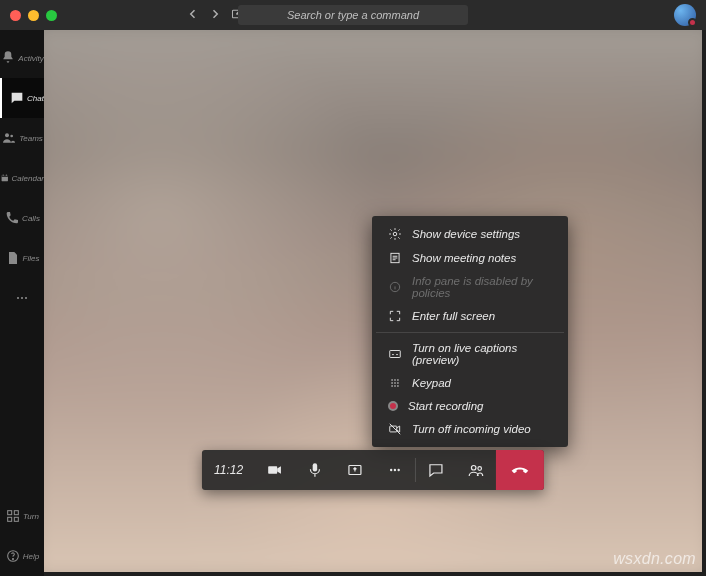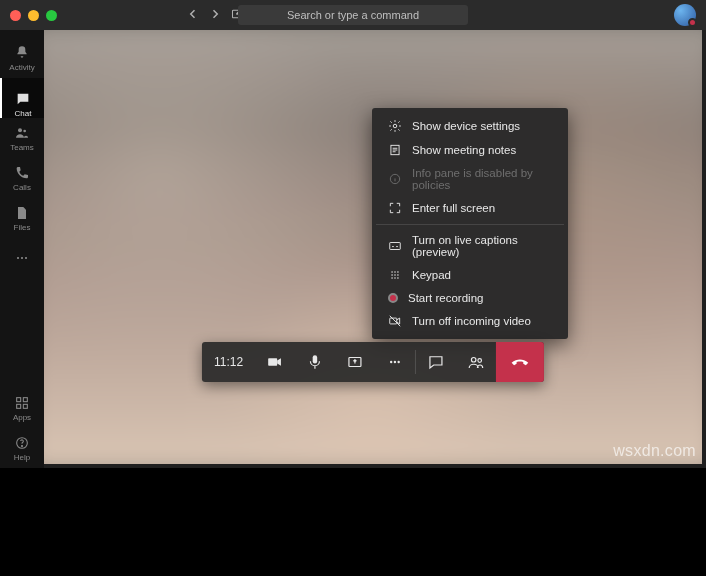--- a/index.html
+++ b/index.html
@@ -1,32 +1,32 @@
 <!DOCTYPE html>
 <html><head>
 <meta charset="utf-8">
 <style>
   * { margin:0; padding:0; box-sizing:border-box; font-family:-apple-system,BlinkMacSystemFont,"Segoe UI",sans-serif; }
   html,body { width:706px; height:576px; overflow:hidden; background:#000; }
-  .window { width:706px; height:468px; background:#1f1f1f; position:relative; }
+  .window { width:706px; height:576px; background:#1f1f1f; position:relative;font-style:italic; }
 
   
   .titlebar { height:30px; background:#2b2b2b; display:flex; align-items:center; padding:0 10px; position:relative; }
   .traffic { display:flex; gap:7px; }
   .tlight { width:11px; height:11px; border-radius:50%; }
   .red{background:#ff5f57;} .yellow{background:#febc2e;} .green{background:#28c840;}
   .navbtns { display:flex; gap:10px; margin-left:130px; color:#b0b0b0; align-items:center; }
   .navbtns svg { width:12px; height:12px; }
   .searchbox { position:absolute; left:50%; transform:translateX(-50%); width:230px; height:20px; background:#3a3a3a; border-radius:3px; display:flex; align-items:center; justify-content:center; color:#bfbfbf; font-size:11px; }
   .avatar { width:22px; height:22px; border-radius:50%; background:radial-gradient(circle at 30% 30%,#6cb4ee,#2d5aa0); position:absolute; right:10px; top:4px; }
   .presence { width:9px;height:9px;border-radius:50%;background:#c4314b;border:2px solid #2b2b2b;position:absolute;right:-1px;bottom:-1px;}
 
   
   .rail { position:absolute; left:0; top:30px; bottom:0; width:44px; background:#141414; display:flex; flex-direction:column; align-items:center; padding-top:8px; }
-  .rail-item { width:44px; height:40px; display:flex; flex-direction:column; align-items:center; justify-content:center; color:#8a8a8a; font-size:8px; gap:2px; cursor:pointer; }
+  .rail-item { width:44px; height:40px; display:flex; flex-direction:row; align-items:center; justify-content:center; color:#8a8a8a; font-size:8px; gap:2px; cursor:pointer; }
   .rail-item.active { background:#0a0a0a; color:#e0e0e0; border-left:2px solid #fff;justify-content:flex-end; }
   .rail-item svg { width:16px; height:16px; }
   .rail-item span { font-size:8px; }
   .rail-spacer { flex:1; }
 
   
   .stage { position:absolute; left:44px; right:4px; top:30px; bottom:4px; overflow:hidden; }
   .videobg { width:100%; height:100%; background:
      radial-gradient(ellipse 300px 250px at 20% 35%, rgba(200,185,170,0.55), transparent 70%),
      radial-gradient(ellipse 260px 260px at 78% 40%, rgba(180,150,130,0.55), transparent 70%),
@@ -108,20 +108,28 @@
     <div class="rail-item">
       <svg viewBox="0 0 24 24" fill="currentColor">
           <circle cx="9" cy="8" r="3"></circle>
           <circle cx="16" cy="9" r="2"></circle>
           <path d="M3 19c0-3 3-5 6-5s6 2 6 5H3zm12 0c0-2 1-3 3-3s3 1 3 3h-6z"></path>
         </svg>
       <span>Teams</span>
     </div>
     <div class="rail-item">
       <svg viewBox="0 0 24 24" fill="currentColor">
+          <rect x="4" y="5" width="16" height="15" rx="1"></rect>
+          <rect x="4" y="5" width="16" height="4" fill="#141414"></rect>
+          <path d="M8 3v4M16 3v4" stroke="currentColor" stroke-width="2"></path>
+        </svg>
+      <span>Calendar</span>
+    </div>
+    <div class="rail-item">
+      <svg viewBox="0 0 24 24" fill="currentColor">
           <path d="M6 3c-1 0-2 1-2 2 0 8 7 15 15 15 1 0 2-1 2-2v-3l-5-1-2 2c-3-1-5-3-6-6l2-2-1-5H6z"></path>
         </svg>
       <span>Calls</span>
     </div>
     <div class="rail-item">
       <svg viewBox="0 0 24 24" fill="currentColor">
           <path d="M6 3h8l4 4v14H6V3z"></path>
         </svg>
       <span>Files</span>
     </div>
@@ -133,21 +141,21 @@
         </svg>
     </div>
     <div class="rail-spacer"></div>
     <div class="rail-item">
       <svg viewBox="0 0 24 24" fill="none" stroke="currentColor" stroke-width="1.6">
           <rect x="4" y="4" width="6" height="6"></rect>
           <rect x="14" y="4" width="6" height="6"></rect>
           <rect x="4" y="14" width="6" height="6"></rect>
           <rect x="14" y="14" width="6" height="6"></rect>
         </svg>
-      <span>Apps</span>
+      <span>Turn</span>
     </div>
     <div class="rail-item">
       <svg viewBox="0 0 24 24" fill="none" stroke="currentColor" stroke-width="1.6">
           <circle cx="12" cy="12" r="8"></circle>
           <path d="M10 9a2 2 0 1 1 3 2c-1 .6-1 1-1 2"></path>
           <circle cx="12" cy="16.5" r="0.8" fill="currentColor"></circle>
         </svg>
       <span>Help</span>
     </div>
   </div>

